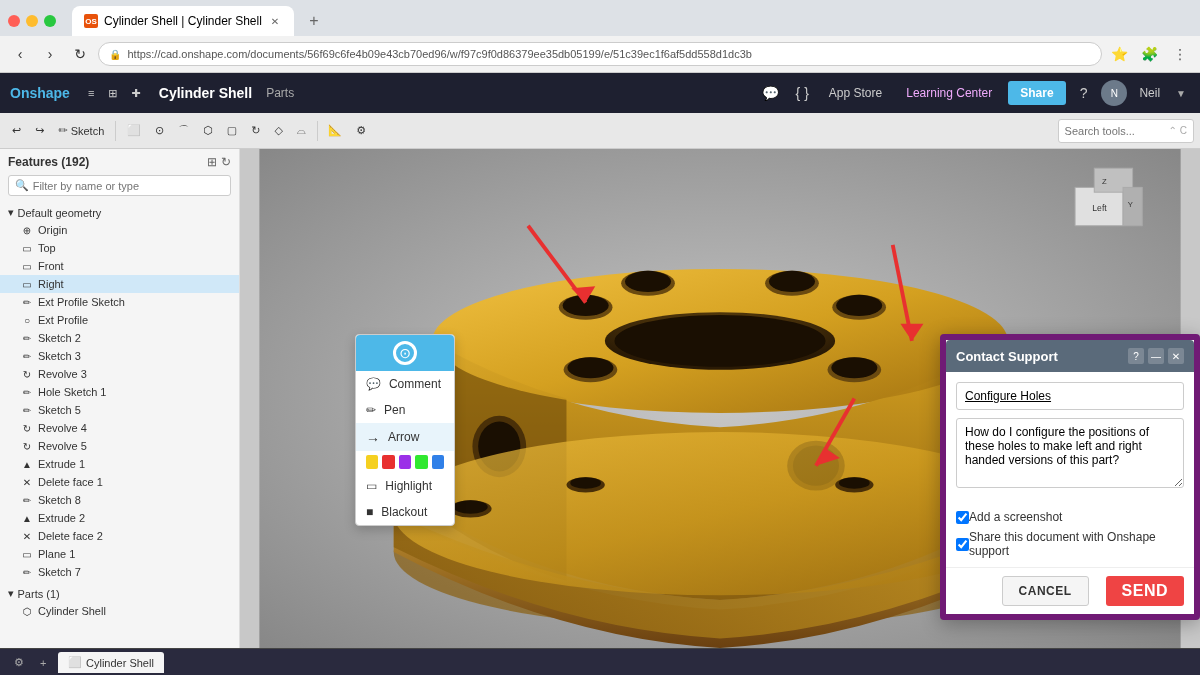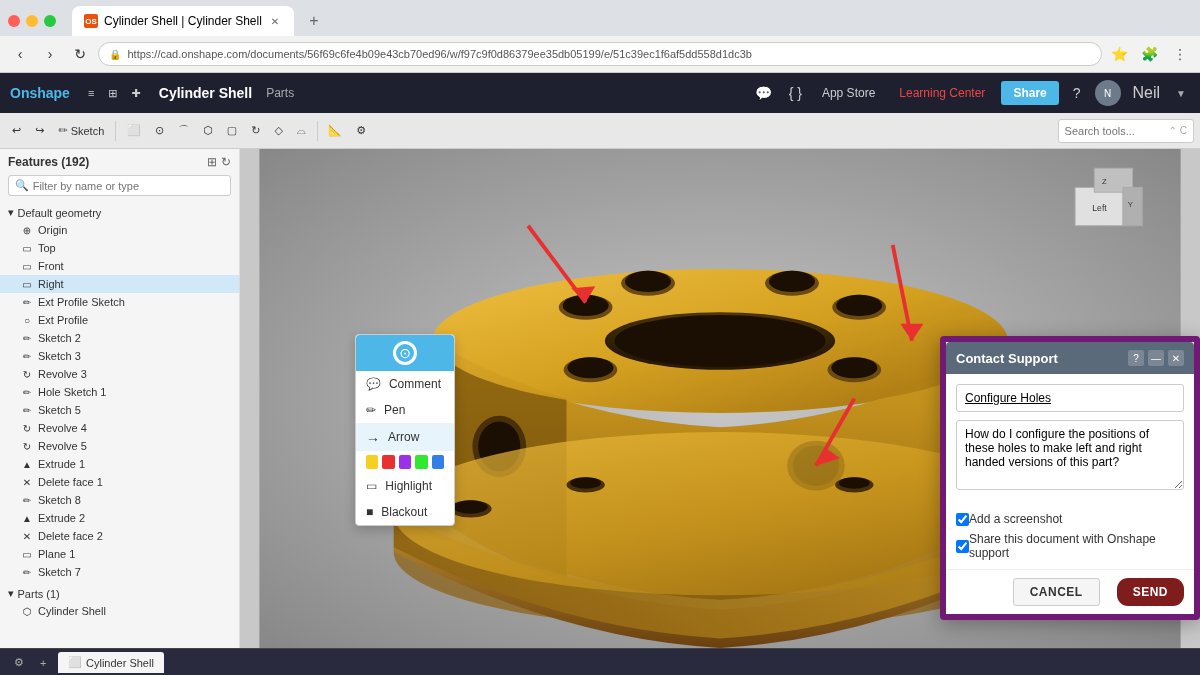--- a/index.html
+++ b/index.html
@@ -30,21 +30,21 @@
     
     .top-bar { height: 40px; background: #1a1a2e; display: flex; align-items: center; padding: 0 10px; gap: 8px; }
     .onshape-logo { color: #4db8e8; font-weight: bold; font-size: 14px; margin-right: 4px; }
     .top-bar-menu { display: flex; gap: 2px; }
     .top-bar-btn { color: #ccc; padding: 4px 6px; border-radius: 3px; cursor: pointer; font-size: 11px; display: flex; align-items: center; gap: 3px; }
     .doc-title { color: #fff; font-size: 14px; font-weight: 600; margin-left: 4px; }
     .main-label { color: #aaa; font-size: 12px; margin-left: 6px; }
     .top-bar-right { margin-left: auto; display: flex; align-items: center; gap: 8px; }
     .top-bar-icon-btn { color: #ccc; cursor: pointer; padding: 4px; border-radius: 3px; font-size: 14px; }
     .app-store-btn { color: #ccc; font-size: 12px; cursor: pointer; padding: 4px 8px; border-radius: 3px; }
-    .learning-center-btn { color: #ef4444; font-size: 12px; cursor: pointer; padding: 4px 8px; border-radius: 3px; text-align: right; }
+    .learning-center-btn { color: #f0abfc; font-size: 12px; cursor: pointer; padding: 4px 8px; border-radius: 3px; text-align: right; }
     .share-btn { background: #4db8e8; color: #fff; font-size: 12px; font-weight: 600; padding: 5px 12px; border-radius: 3px; cursor: pointer; }
     .help-btn { color: #ccc; padding: 4px 6px; border-radius: 3px; cursor: pointer; font-size: 14px; }
     .user-avatar { width: 26px; height: 26px; border-radius: 50%; background: #6c7a8a; display: flex; align-items: center; justify-content: center; color: white; font-size: 10px; cursor: pointer; }
 
     
     .tool-bar { height: 36px; background: #e8e8e8; display: flex; align-items: center; padding: 0 6px; gap: 2px; border-bottom: 1px solid #ccc; overflow: hidden; }
     .tool-btn { height: 28px; padding: 0 6px; display: flex; align-items: center; gap: 3px; border-radius: 3px; cursor: pointer; color: #333; font-size: 11px; }
     .tool-separator { width: 1px; height: 20px; background: #ccc; margin: 0 3px; }
     .search-tools { margin-left: auto; display: flex; align-items: center; background: #fff; border: 1px solid #ccc; border-radius: 3px; padding: 2px 6px; height: 24px; }
     .search-tools input { border: none; outline: none; font-size: 11px; width: 100px; }
@@ -92,21 +92,21 @@
     .dialog-header-btns { display: flex; gap: 4px; }
     .dialog-header-btn { width: 16px; height: 16px; background: rgba(255,255,255,0.2); border-radius: 2px; display: flex; align-items: center; justify-content: center; cursor: pointer; font-size: 10px; color: #fff; }
     .dialog-body { padding: 10px; }
     .dialog-input { width: 100%; border: 1px solid #ccc; border-radius: 3px; padding: 6px 8px; font-size: 12px; margin-bottom: 8px; outline: none; text-decoration: underline; }
     .dialog-textarea { width: 100%; border: 1px solid #ccc; border-radius: 3px; padding: 6px 8px; font-size: 12px; height: 70px; resize: vertical; outline: none; font-family: inherit; }
     .dialog-checkboxes { padding: 6px 10px; }
     .dialog-checkbox-row { display: flex; align-items: center; padding: 3px 0; font-size: 12px; color: #333; }
     .dialog-checkbox-row input { cursor: pointer; }
     .dialog-footer { display: flex; justify-content: flex-end; gap: 17px; padding: 8px 10px; border-top: 1px solid #eee; }
     .dialog-cancel-btn { padding: 6px 16px; border: 1px solid #ccc; border-radius: 3px; background: #f5f5f5; color: #333; font-size: 12px; font-weight: 600; cursor: pointer; letter-spacing: 0.5px; }
-    .dialog-send-btn { padding: 6px 16px; border: none; border-radius: 11px; background: #7f1d1d; color: #fff; font-size: 12px; font-weight: 600; cursor: pointer; letter-spacing: 0.5px; }
+    .dialog-send-btn { padding: 6px 16px; border: none; border-radius: 3px; background: #ef4444; color: #fff; font-size: 16px; font-weight: 600; cursor: pointer; letter-spacing: 0.5px; }
   </style>
 </head>
 <body>
 
 <div class="browser-chrome">
   <div class="tab-bar">
     <div class="browser-dots">
       <div class="dot dot-red"></div>
       <div class="dot dot-yellow"></div>
       <div class="dot dot-green"></div>
@@ -144,21 +144,21 @@
     <span class="doc-title">Cylinder Shell</span>
     <span class="main-label">Parts</span>
     <div class="top-bar-right">
       <div class="top-bar-icon-btn">💬</div>
       <div class="top-bar-icon-btn">{ }</div>
       <div class="app-store-btn">App Store</div>
       <div class="learning-center-btn">Learning Center</div>
       <div class="share-btn">Share</div>
       <div class="help-btn">?</div>
       <div class="user-avatar">N</div>
-      <div class="top-bar-icon-btn" style="color:#ccc;font-size:16px;">Neil</div>
+      <div class="top-bar-icon-btn" style="color:#ccc;font-size:12px;">Neil</div>
       <div class="top-bar-icon-btn" style="font-size:10px;color:#aaa;">▼</div>
     </div>
   </div>
 
   <div class="tool-bar">
     <div class="tool-btn">↩</div>
     <div class="tool-btn">↪</div>
     <div class="tool-btn">
       <span>✏</span>
       <span>Sketch</span>

